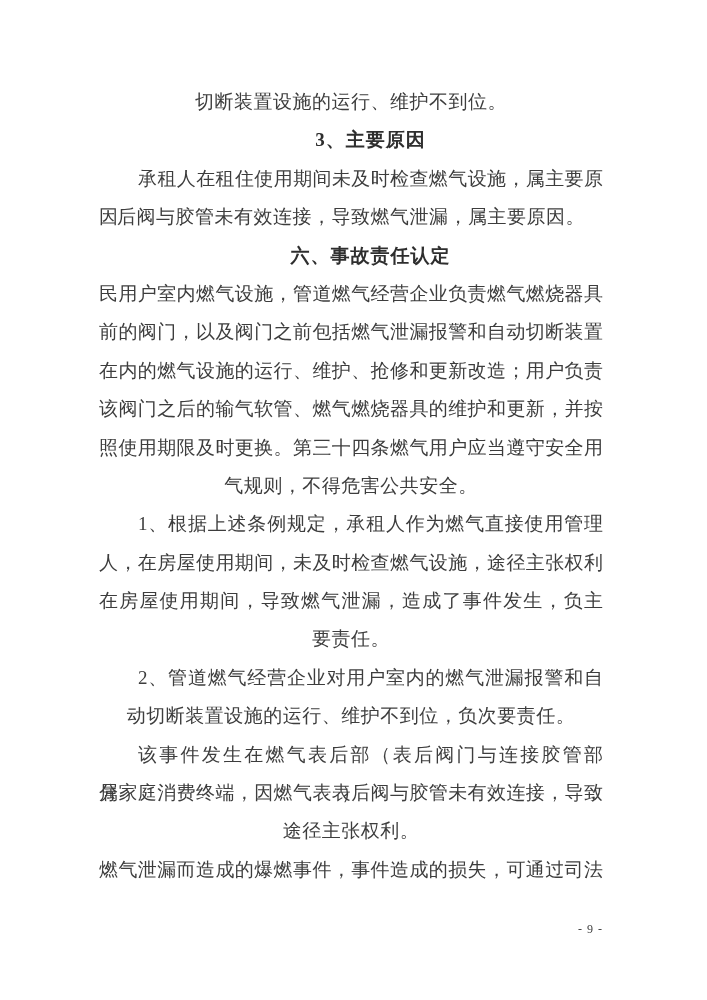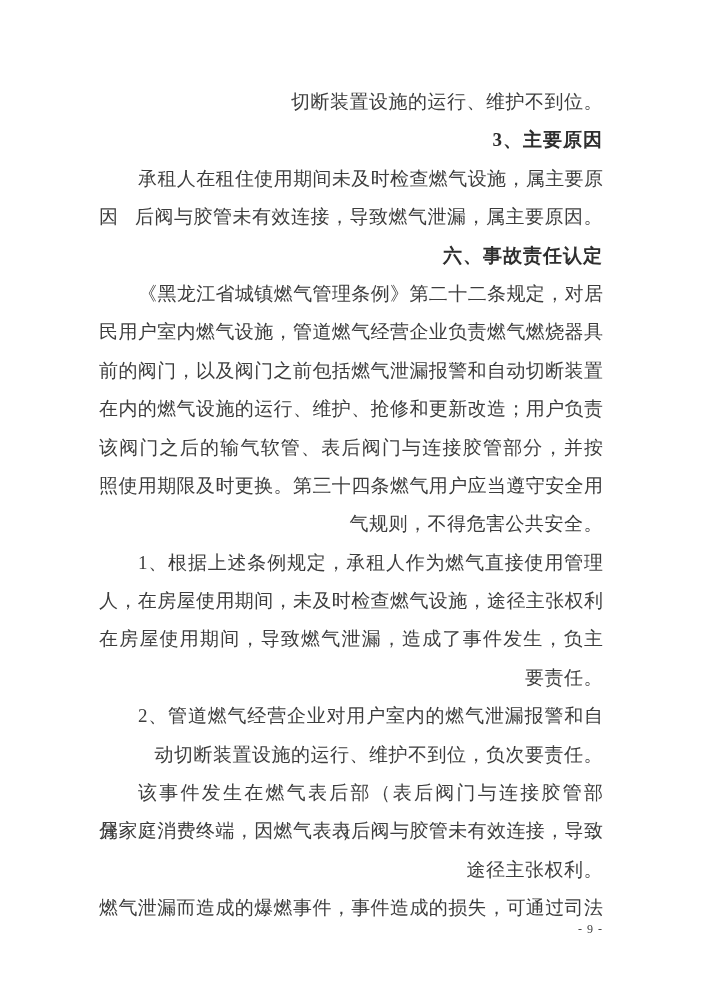--- a/index.html
+++ b/index.html
@@ -20,21 +20,21 @@
     left: 99px;
     top: 83px;
     width: 504px;
     color: var(--text-color, #3d3d3d);
   }
   .doc-line {
     height: 38.4px;
     line-height: 38.4px;
     font-size: 19px;
     white-space: nowrap;
-    text-align: right;
+    text-align: center;
     letter-spacing: 0.5px;
   }
   .doc-line.fill {
     white-space: normal;
     text-align: justify;
     text-align-last: justify;
     letter-spacing: 0;
   }
   .doc-line.indent {
     text-indent: 39px;
@@ -59,25 +59,24 @@
 </head>
 <body>
 
 <div class="page">
   <div class="doc-body">
       <div class="doc-line">切断装置设施的运行、维护不到位。</div>
       <div class="doc-line bold indent">3、主要原因</div>
       <div class="doc-line indent fill">承租人在租住使用期间未及时检查燃气设施，属主要原因</div>
       <div class="doc-line">后阀与胶管未有效连接，导致燃气泄漏，属主要原因。</div>
       <div class="doc-line bold indent">六、事故责任认定</div>
-      <div class="doc-line indent fill">《黑龙江省城镇燃气管理条例》第二十二条规定，对居</div>
       <div class="doc-line fill">民用户室内燃气设施，管道燃气经营企业负责燃气燃烧器具</div>
       <div class="doc-line fill">前的阀门，以及阀门之前包括燃气泄漏报警和自动切断装置</div>
       <div class="doc-line fill">在内的燃气设施的运行、维护、抢修和更新改造；用户负责</div>
-      <div class="doc-line fill">该阀门之后的输气软管、表后阀门与连接胶管部分，并按</div>
+      <div class="doc-line fill">该阀门之后的输气软管、燃气燃烧器具的维护和更新，并按</div>
       <div class="doc-line fill">照使用期限及时更换。第三十四条燃气用户应当遵守安全用</div>
       <div class="doc-line">气规则，不得危害公共安全。</div>
       <div class="doc-line indent fill">1、根据上述条例规定，承租人作为燃气直接使用管理</div>
       <div class="doc-line fill">人，在房屋使用期间，未及时检查燃气设施，途径主张权利</div>
       <div class="doc-line fill">在房屋使用期间，导致燃气泄漏，造成了事件发生，负主</div>
       <div class="doc-line">要责任。</div>
       <div class="doc-line indent fill">2、管道燃气经营企业对用户室内的燃气泄漏报警和自</div>
       <div class="doc-line">动切断装置设施的运行、维护不到位，负次要责任。</div>
       <div class="doc-line indent fill">该事件发生在燃气表后部（表后阀门与连接胶管部分），</div>
       <div class="doc-line fill">属家庭消费终端，因燃气表表后阀与胶管未有效连接，导致</div>

